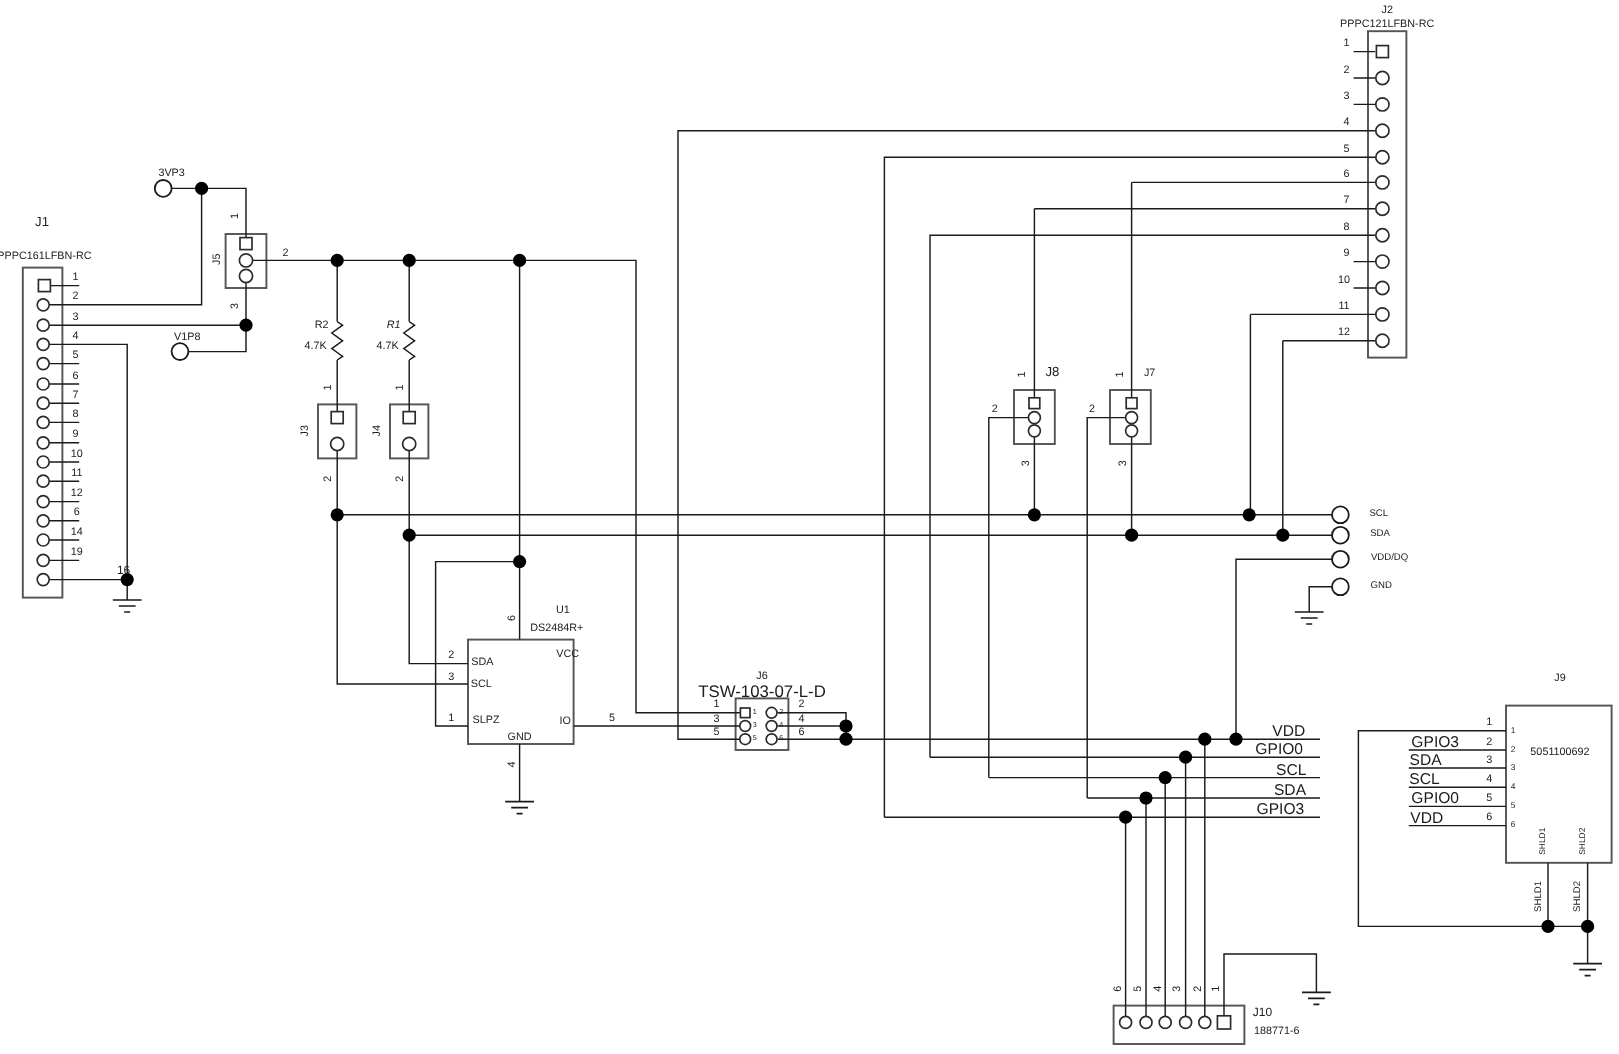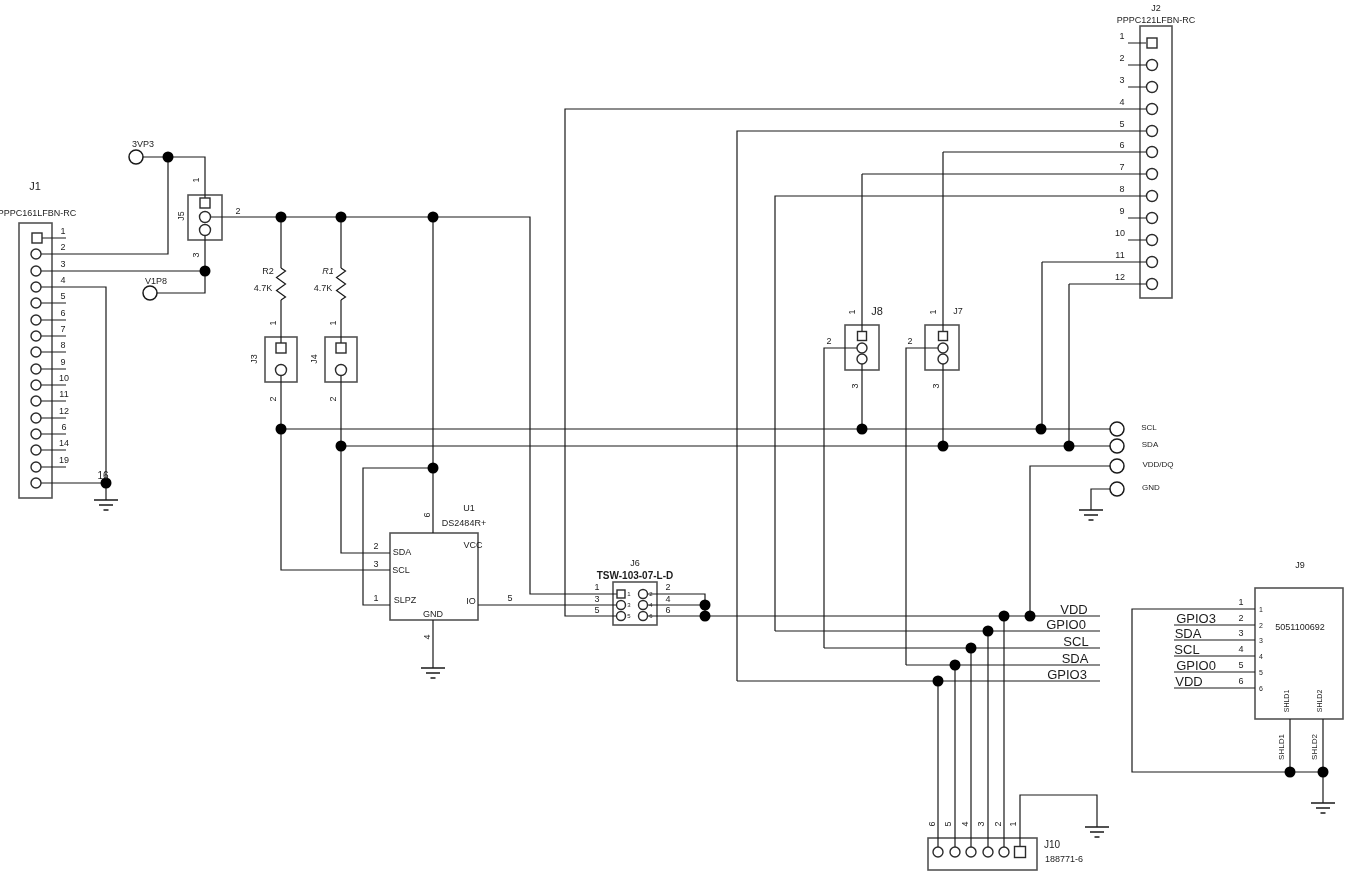--- a/index.html
+++ b/index.html
@@ -212,21 +212,21 @@
       <span class="lbl" style="left: 405px; top: 600px; font-size: 9px;">SLPZ</span>
       <span class="lbl" style="left: 471px; top: 601px; font-size: 9px;">IO</span>
       <span class="lbl" style="left: 433px; top: 614px; font-size: 9px;">GND</span>
       <span class="lbl" style="left: 376px; top: 546px; font-size: 9px;">2</span>
       <span class="lbl" style="left: 376px; top: 564px; font-size: 9px;">3</span>
       <span class="lbl" style="left: 376px; top: 598px; font-size: 9px;">1</span>
       <span class="lbl" style="left: 510px; top: 598px; font-size: 9px;">5</span>
       <span class="lbl rot" style="left: 427px; top: 515px; font-size: 9px;">6</span>
       <span class="lbl rot" style="left: 427px; top: 637px; font-size: 9px;">4</span>
       <span class="lbl" style="left: 635px; top: 563px; font-size: 9px;">J6</span>
-      <span class="lbl" style="left: 635px; top: 576px; font-size: 10px; font-weight: bold;">TSW-103-07-L-D</span>
+      <span class="lbl" style="left: 635px; top: 576px; font-size: 14px;">TSW-103-07-L-D</span>
       <span class="lbl" style="left: 597px; top: 587px; font-size: 9px;">1</span>
       <span class="lbl" style="left: 597px; top: 599px; font-size: 9px;">3</span>
       <span class="lbl" style="left: 597px; top: 610px; font-size: 9px;">5</span>
       <span class="lbl" style="left: 668px; top: 587px; font-size: 9px;">2</span>
       <span class="lbl" style="left: 668px; top: 599px; font-size: 9px;">4</span>
       <span class="lbl" style="left: 668px; top: 610px; font-size: 9px;">6</span>
       <span class="lbl" style="left: 629px; top: 594px; font-size: 6px;">1</span>
       <span class="lbl" style="left: 629px; top: 605px; font-size: 6px;">3</span>
       <span class="lbl" style="left: 629px; top: 616px; font-size: 6px;">5</span>
       <span class="lbl" style="left: 651px; top: 594px; font-size: 6px;">2</span>

